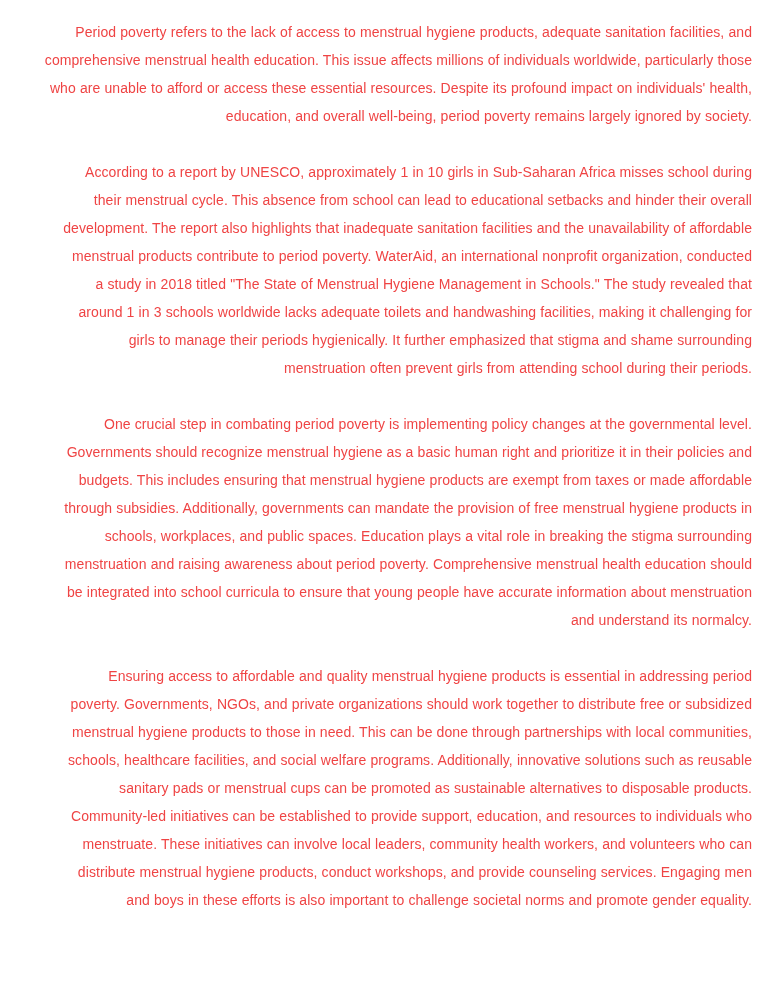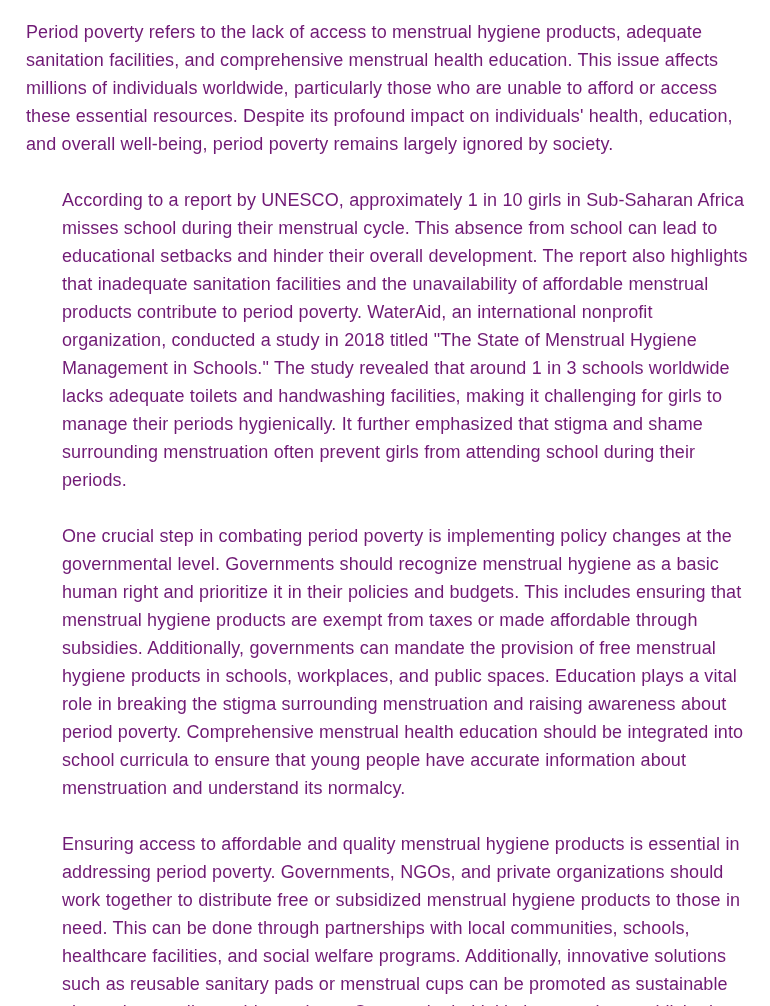--- a/index.html
+++ b/index.html
@@ -24,25 +24,25 @@
     background: #ffffff;
   }
 
   .article-body {
     width: 726px;
   }
 
   p.paragraph {
     margin: 0;
     padding: 0;
-    font-size: 18px;
+    font-size: 14px;
     line-height: 28px;
-    color: #701a75;
+    color: #ef4444;
     letter-spacing: 0.005em;
-    text-align: left;
+    text-align: right;
     word-spacing: 0.01em;
   }
 
   p.paragraph + p.paragraph {
     margin-top: 28px;
     margin-left: 36px;
   }
 
   
   p.paragraph.extra-gap-before {

